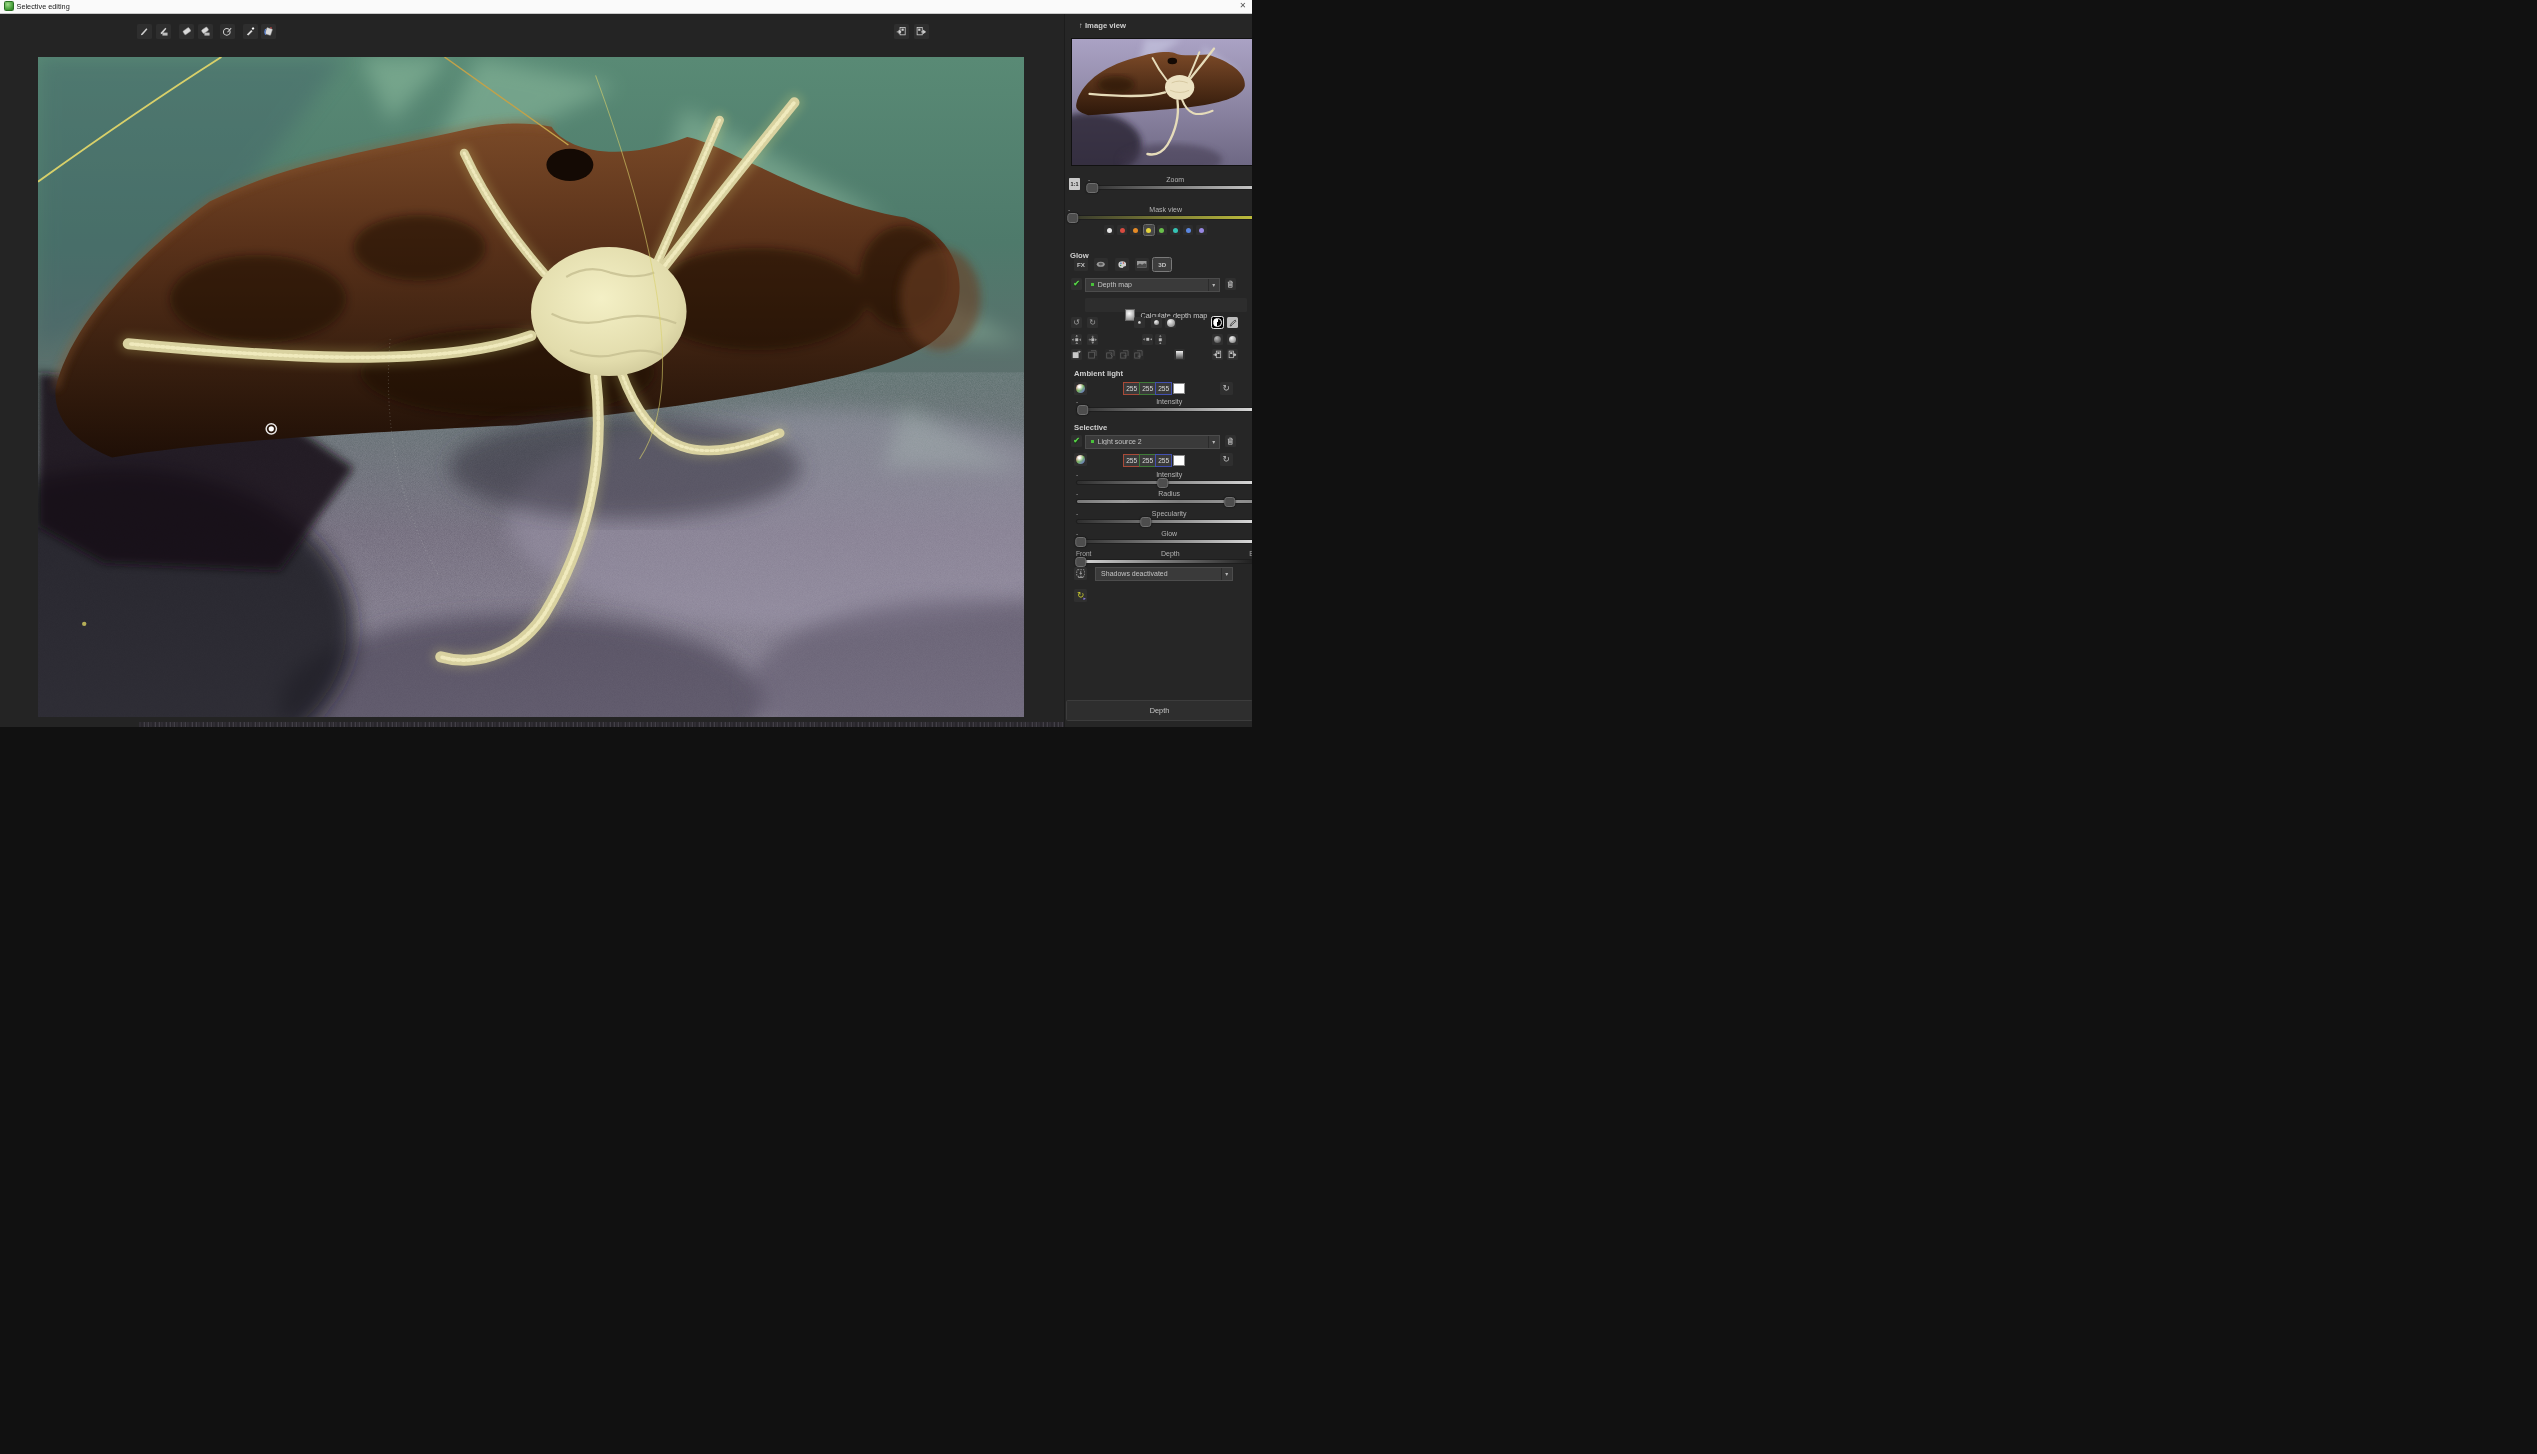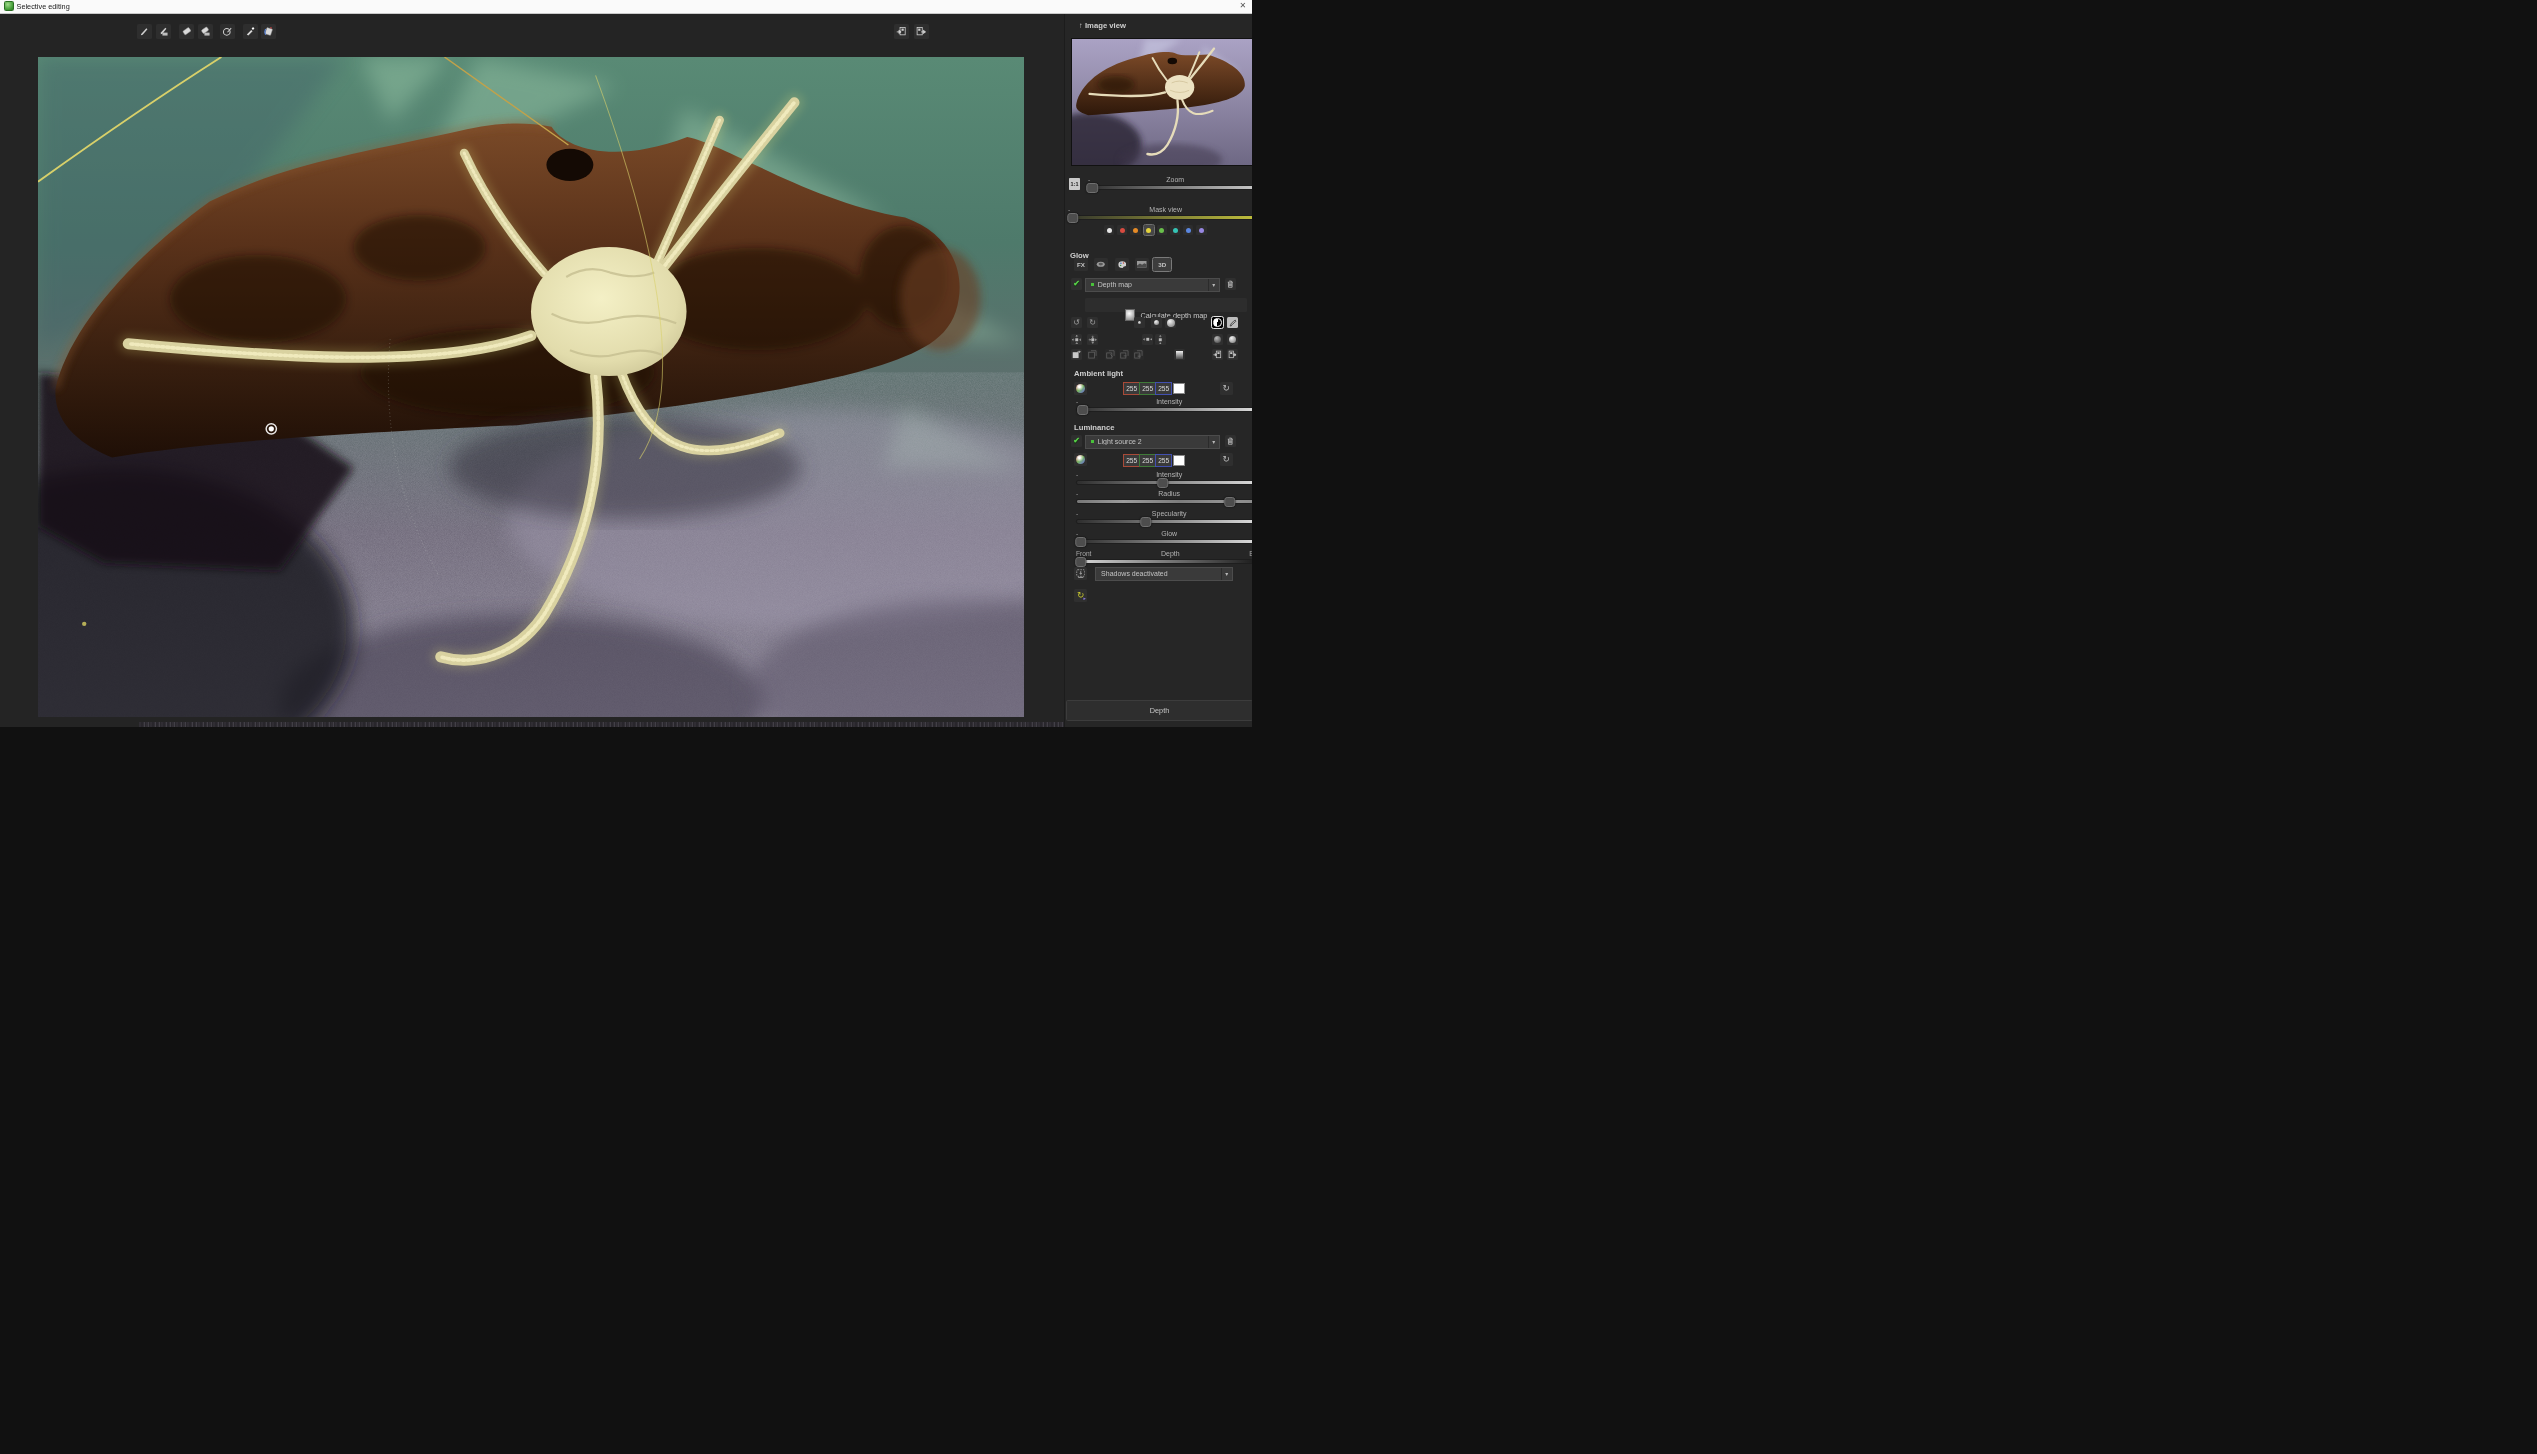--- a/index.html
+++ b/index.html
@@ -531,21 +531,21 @@
     <div class="shead">
       <span>-</span>
       <span class="slabel">Intensity</span>
       <span>+</span>
     </div>
     <div class="track tr-lite">
         <div class="thumb" style="left: 3%;"></div>
       </div>
   </div>
 
-  <div class="sechead" style="left:1074px;top:423px;">Luminance</div>
+  <div class="sechead" style="left:1074px;top:423px;">Selective</div>
   <div class="sq check" style="left:1071px;top:435px;width:11px;height:11.7px;">✔</div>
   <div class="dd" style="left:1085px;top:435px;width:133px;">
     <span class="gdot"></span>
     <span class="ddtext">Light source 2</span>
     <span class="ddarrow">▾</span>
   </div>
   <div class="sq" style="left:1225px;top:435px;width:11px;height:11.7px;">
     <svg width="6.6" height="8" viewBox="0 0 9 11">
         <path d="M1 3 h7 M2 3 V10 h5 V3 M3.2 4.5 v4 M4.5 4.5 v4 M5.8 4.5 v4 M3 1.5 h3 v1.5" stroke="#c9c9c9" stroke-width="1" fill="none"></path>
       </svg>

